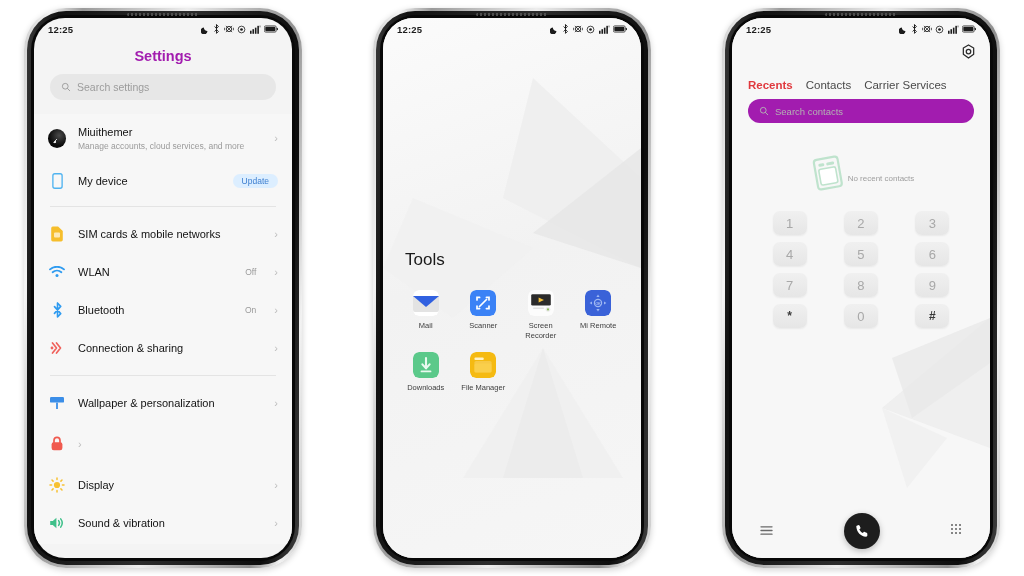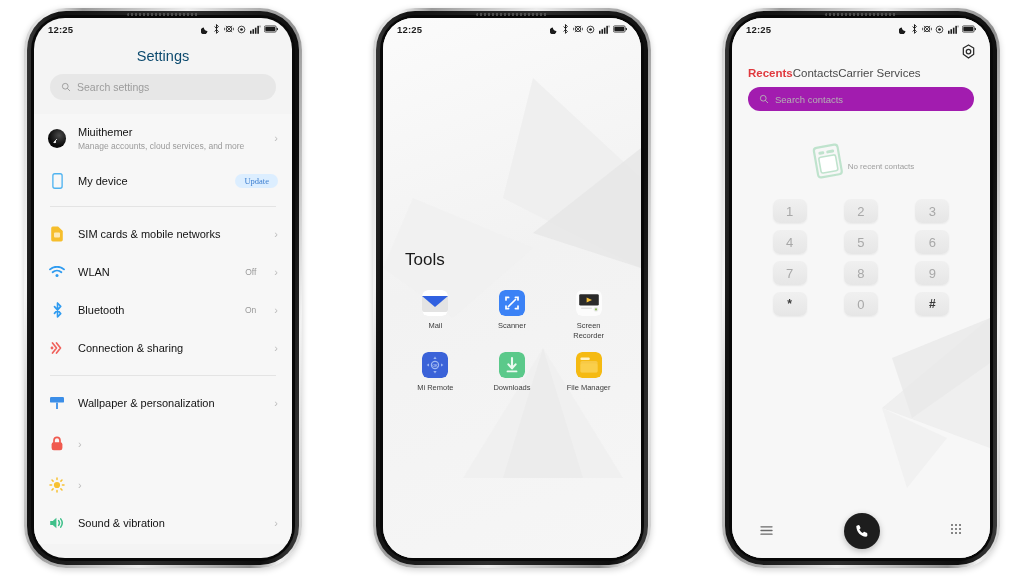--- a/index.html
+++ b/index.html
@@ -42,40 +42,40 @@
   
   .statusbar{
     height:22px;display:flex;align-items:center;justify-content:space-between;
     padding:0 14px 0 14px;font-size:9.5px;color:#1c1c1c;font-weight:600;letter-spacing:.2px;
   }
   .sb-icons{display:flex;align-items:center;gap:3.5px;}
   .sb-icons svg{display:block;}
 
   
   .s-screen{background:#f4f4f4;height:100%;display:flex;flex-direction:column;}
-  .s-title{text-align:center;font-size:14.5px;color:#0c4a6e;padding:8px 0 10px;font-weight:400;}
+  .s-title{text-align:center;font-size:14.5px;color:#a21caf;padding:8px 0 10px;font-weight:700;}
   .s-search{
     margin:0 16px 14px;height:26px;border-radius:13px;background:#e7e7e7;
     display:flex;align-items:center;gap:6px;padding:0 11px;box-sizing:border-box;
   }
   .s-search .ph{font-size:10.5px;color:#9c9c9c;}
   .s-card{background:#f7f7f7;}
   .s-group{padding:2px 0;}
   .s-row{
     display:flex;align-items:center;gap:12px;padding:0 14px;min-height:38px;box-sizing:border-box;
   }
   .s-row .ic{width:18px;flex:0 0 18px;display:flex;align-items:center;justify-content:center;}
   .s-row .txt{flex:1;min-width:0;}
   .s-row .label{font-size:11px;color:#121212;line-height:14px;}
   .s-row .sub{font-size:8.5px;color:#9a9a9a;line-height:12px;margin-top:1px;}
   .s-row .val{font-size:8.5px;color:#9a9a9a;margin-right:6px;}
   .chev{color:#bdbdbd;font-size:11px;line-height:1;}
   .badge{
     background:#dceeff;color:#3d7fd0;font-size:8.5px;border-radius:9px;
-    padding:3px 9px;line-height:1;font-family:Liberation Serif, serif;
+    padding:3px 9px;line-height:1;
   }
   .divider{height:1px;background:#e4e4e4;margin:6px 16px;}
   .acct{height:48px;}
   .avatar{
     width:19px;height:19px;border-radius:50%;
     background:radial-gradient(circle at 62% 34%,#4a4a4a 0%,#0b0b0b 60%);
     position:relative;overflow:hidden;
   }
   .avatar::after{
     content:"";position:absolute;left:4px;top:5px;width:10px;height:10px;
@@ -90,31 +90,31 @@
     height:100%;position:relative;overflow:hidden;
     background:
       linear-gradient(160deg,#fbfbfb 0%,#f2f2f2 45%,#f6f6f6 100%);
   }
   .wp{position:absolute;inset:0;pointer-events:none;}
   .folder-title{
     position:absolute;left:22px;top:232px;font-size:17px;color:#1a1a1a;font-weight:400;
   }
   .grid{
     position:absolute;left:14px;right:14px;top:272px;
-    display:grid;grid-template-columns:repeat(3,1fr);row-gap:12px;
+    display:grid;grid-template-columns:repeat(4,1fr);row-gap:12px;
   }
   .app{display:flex;flex-direction:column;align-items:center;gap:5px;}
   .app .name{font-size:7.5px;color:#3d3d3d;text-align:center;line-height:9.5px;max-width:56px;}
   .appicon{width:26px;height:26px;border-radius:6px;position:relative;overflow:hidden;}
 
   
   .dialer{height:100%;background:#f7f7f7;display:flex;flex-direction:column;position:relative;overflow:hidden;}
   .d-wp{position:absolute;inset:0;pointer-events:none;}
   .gearrow{display:flex;justify-content:flex-end;padding:4px 14px 2px;position:relative;z-index:2;}
-  .tabs{display:flex;gap:0;padding:2px 16px 8px;position:relative;z-index:2;}
+  .tabs{display:flex;gap:13px;padding:2px 16px 8px;position:relative;z-index:2;margin-top:12px;}
   .tab{font-size:11.5px;color:#4a4a4a;}
   .tab.active{color:#e0393e;font-weight:600;}
   .d-search{
     margin:0 16px 12px;height:24px;border-radius:12px;background:#a21caf;
     display:flex;align-items:center;gap:6px;padding:0 11px;box-sizing:border-box;position:relative;z-index:2;
   }
   .d-search .ph{font-size:9.5px;color:#b3b3b3;}
   .empty{
     flex:0 0 auto;display:flex;align-items:center;justify-content:center;
     padding:18px 0 10px;position:relative;z-index:2;
@@ -312,20 +312,23 @@
 
             <div class="s-row">
               <span class="ic">
                 <svg width="16" height="16" viewBox="0 0 16 16">
                     <circle cx="8" cy="8" r="3.1" fill="#f7c132"></circle>
                     <g stroke="#f7c132" stroke-width="1.5" stroke-linecap="round">
                       <path d="M8 1v1.6M8 13.4V15M1 8h1.6M13.4 8H15M3 3l1.1 1.1M11.9 11.9 13 13M13 3l-1.1 1.1M4.1 11.9 3 13"></path>
                     </g>
                   </svg>
               </span>
+              <span class="txt">
+                  <div class="label">Display</div>
+                </span>
               <span class="chev">›</span>
             </div>
 
             <div class="s-row">
               <span class="ic">
                 <svg width="16" height="14" viewBox="0 0 16 14">
                     <path d="M1.2 5h2.6L7.4 1.8v10.4L3.8 9H1.2z" fill="#3fc08a"></path>
                     <path d="M9.6 4.6a4 4 0 0 1 0 4.8" stroke="#3fc08a" stroke-width="1.5" fill="none" stroke-linecap="round"></path>
                     <path d="M11.7 2.9a6.8 6.8 0 0 1 0 8.2" stroke="#3fc08a" stroke-width="1.5" fill="none" stroke-linecap="round"></path>
                   </svg>

